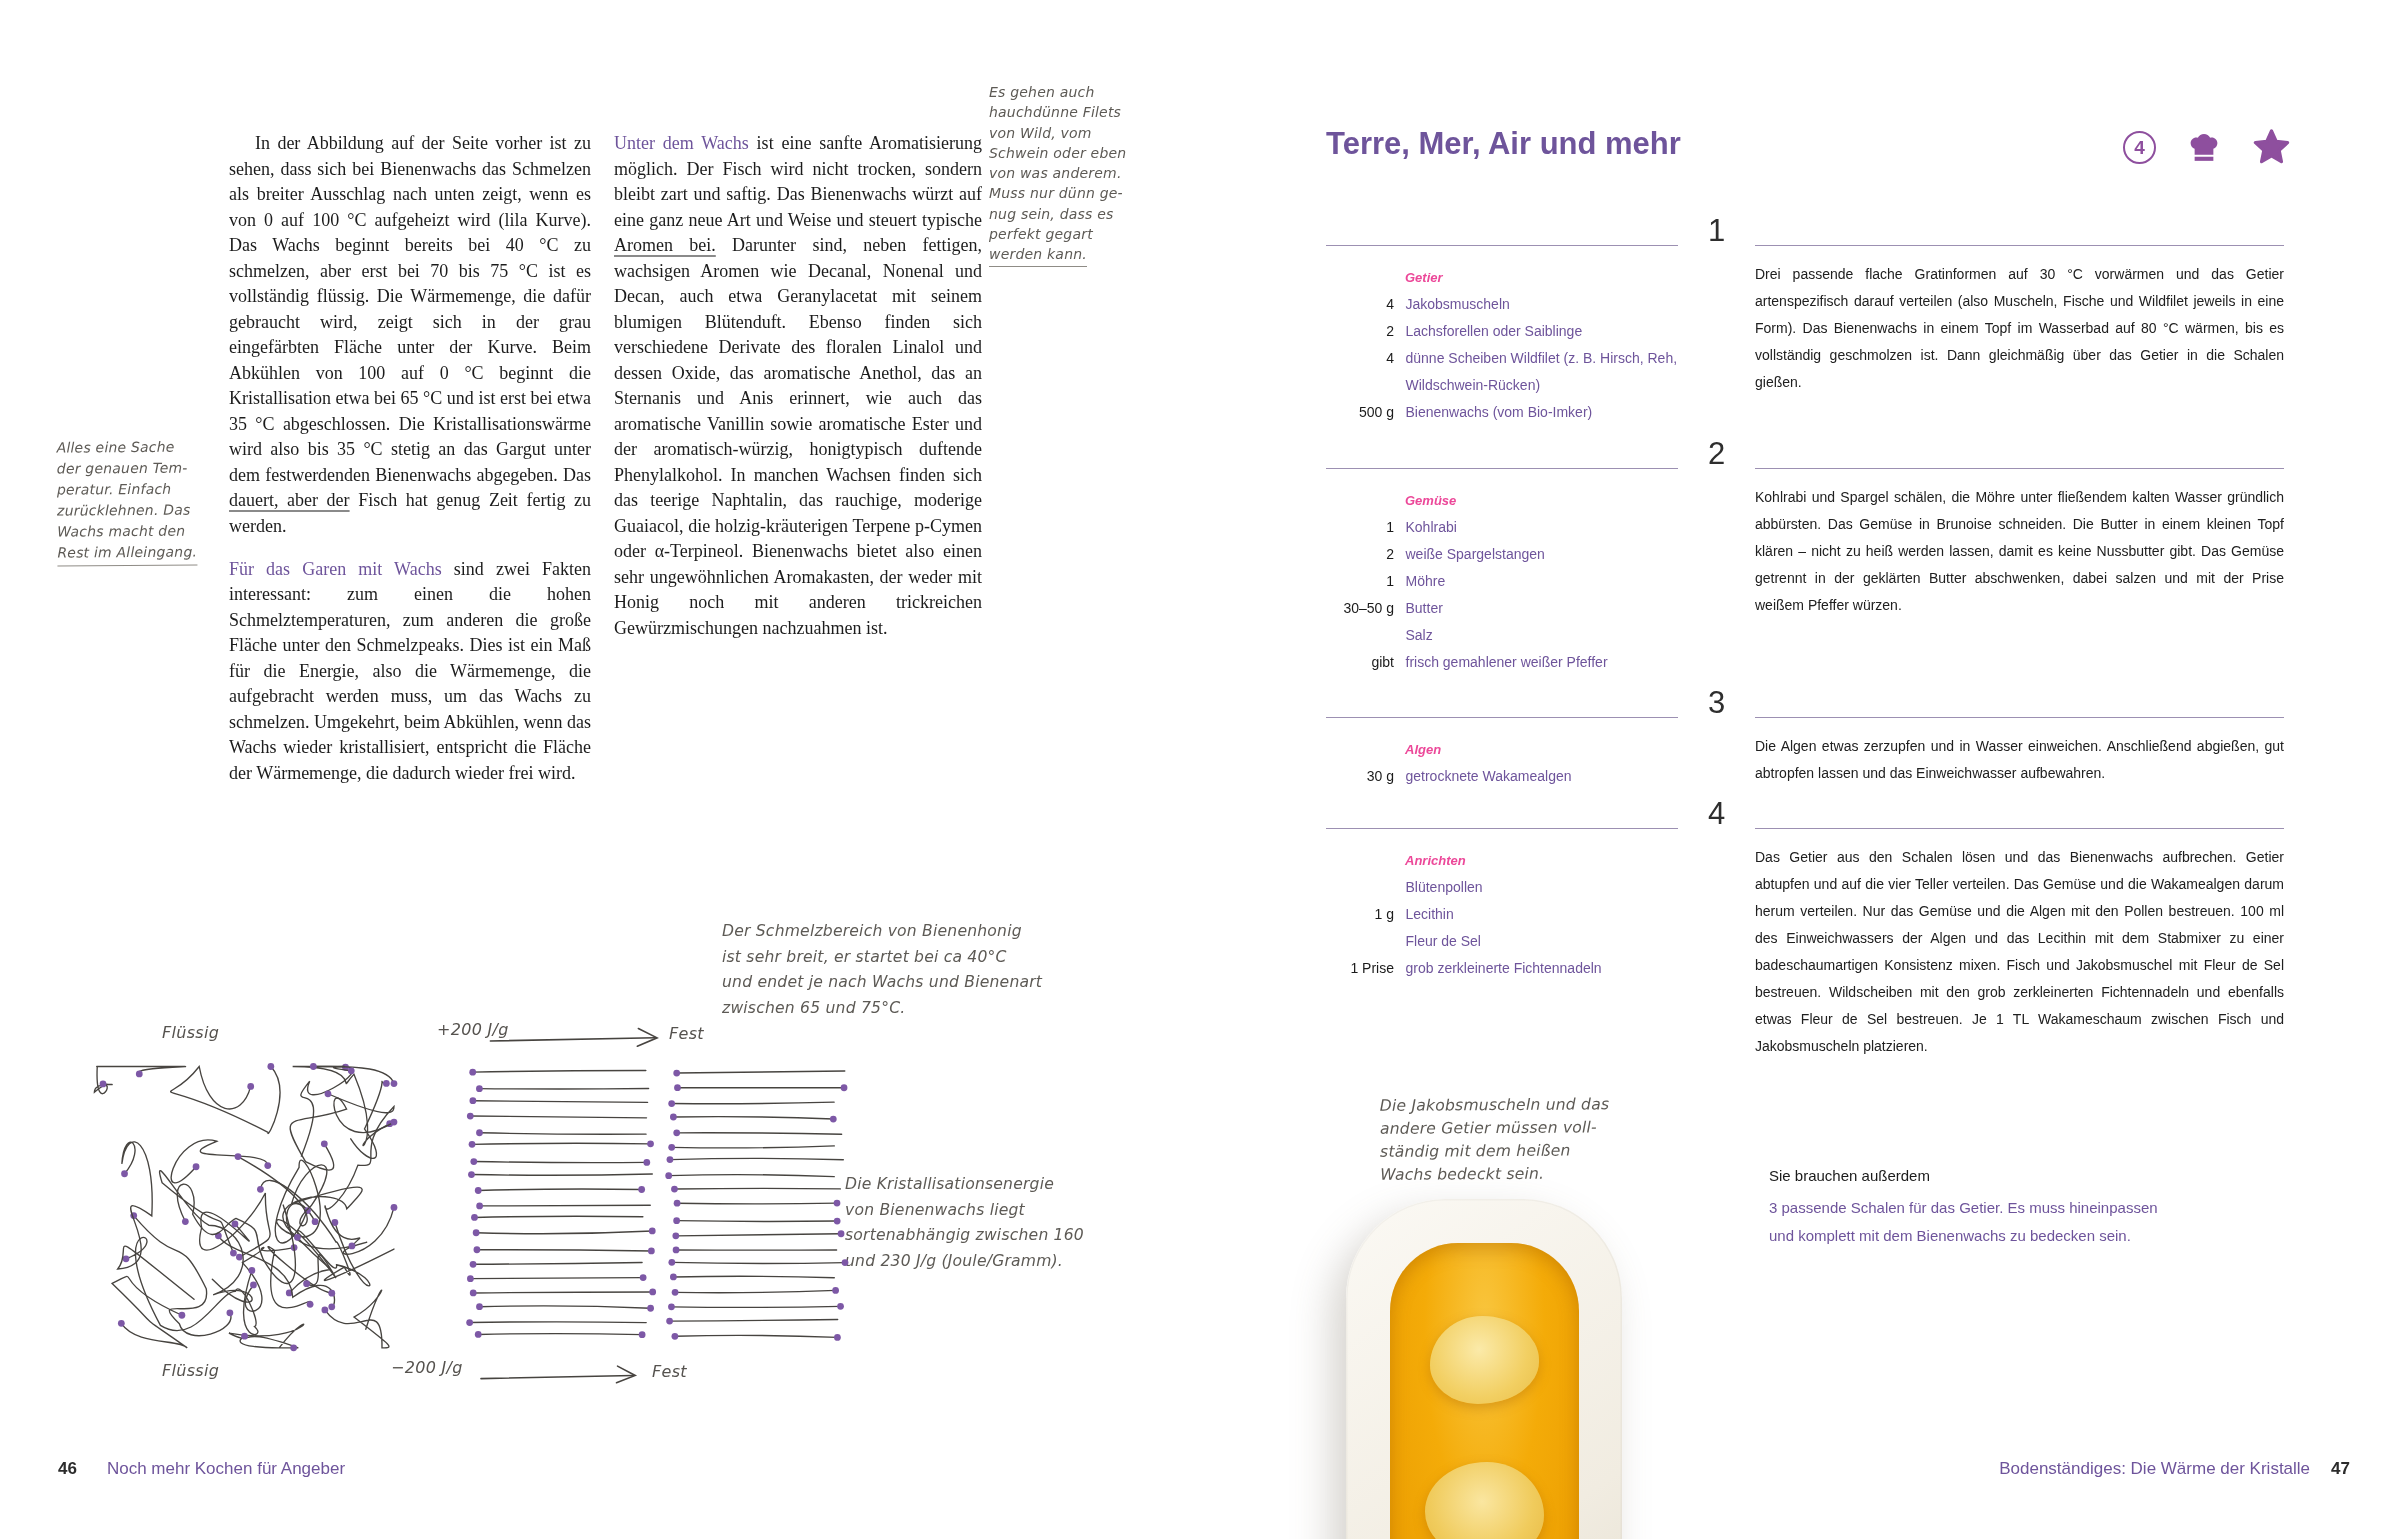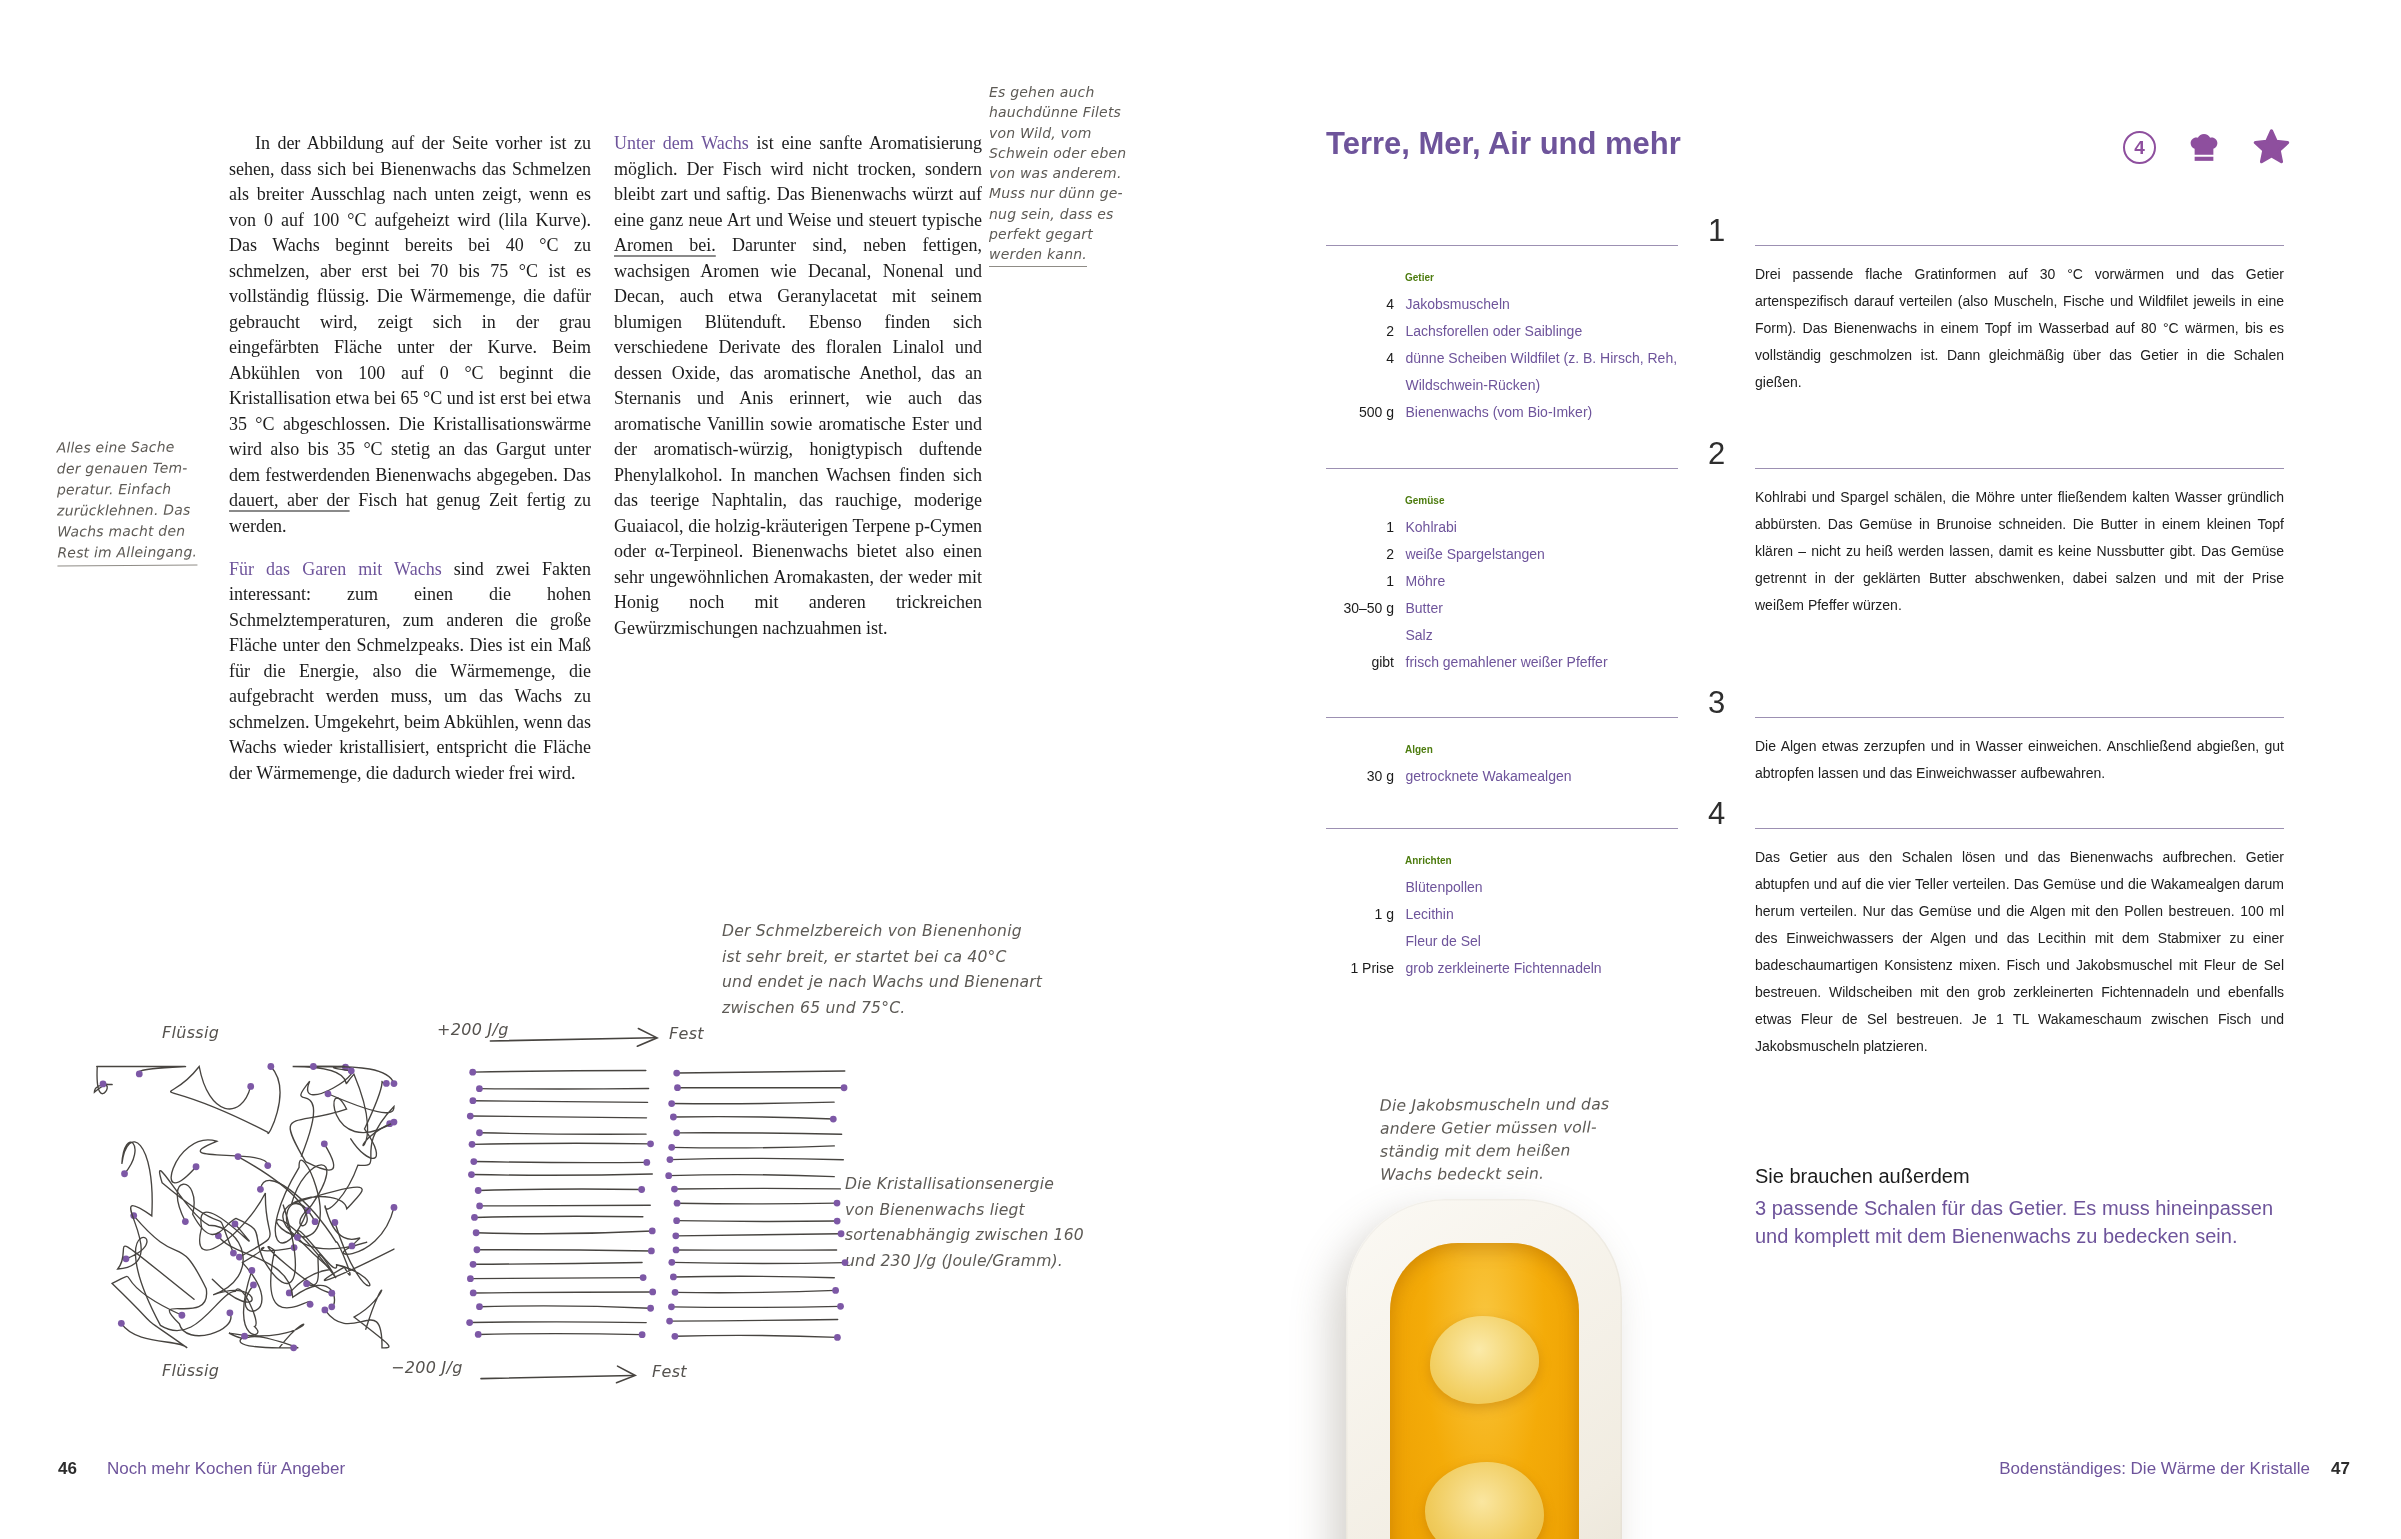--- a/index.html
+++ b/index.html
@@ -52,26 +52,26 @@
   
   .recipe-title{position:absolute;left:125px;top:126px;font-size:31px;color:var(--accent);}
   .head-icons{position:absolute;left:922px;top:128px;display:flex;gap:30px;align-items:center;}
   .servings{width:33px;height:33px;border:2.6px solid var(--icon-purple);border-radius:50%;color:var(--icon-purple);font-weight:bold;font-size:19px;display:flex;align-items:center;justify-content:center;}
 
   .step{position:absolute;left:0;width:1201px;height:5.2px;}
   .s1{top:245px;} .s2{top:468px;} .s3{top:717px;} .s4{top:828px;}
   .ing{position:absolute;left:125px;top:0;width:352px;border-top:1px solid var(--rule);padding-top:17.7px;}
   .instr{position:absolute;left:554px;top:0;width:529px;border-top:1px solid var(--rule);padding-top:14.6px;font-size:14px;line-height:27px;color:#202020;text-align:justify;}
   .num{position:absolute;left:487px;top:-32px;width:57px;text-align:center;font-size:31px;color:#2e2e2e;}
-  .ing-header{font-weight:bold;font-size:10px;line-height:27px;color:#4d7c0f;margin-left:79px;}
+  .ing-header{font-weight:bold;font-size:13px;line-height:27px;color:#ec4899;margin-left:79px;font-style:italic;}
   .ing-row{display:flex;}
   .amt{width:68px;text-align:right;margin-right:11.5px;font-size:14px;line-height:27px;color:#1b1b1b;flex:none;}
   .iname{flex:1;font-size:14px;line-height:27px;color:var(--accent);}
 
-  .extra{position:absolute;left:554px;top:1162px;width:529px;font-size:20px;line-height:28px;}
+  .extra{position:absolute;left:568px;top:1162px;width:529px;font-size:15px;line-height:28px;}
   .extra-h{color:#1b1b1b;margin-bottom:4.2px;}
   .extra-t{color:var(--accent);white-space:pre-line;}
 
   .note-wax{left:179px;top:1094px;width:250px;font-size:15.6px;line-height:23px;white-space:pre-line;transform:rotate(-.4deg);}
 
   .dish{position:absolute;left:145px;top:1199px;width:276px;height:469px;border-radius:99px;
         background:linear-gradient(145deg,#fbf9f4 0%,#f1ece1 70%,#e7e1d3 100%);
         box-shadow:-13.6px 17.7px 42px rgba(105,95,75,.28), inset 0 0 0 1.6px rgba(0,0,0,.03);}
   .wax{position:absolute;left:44px;top:44px;width:189px;height:381px;border-radius:68px;
        background:radial-gradient(ellipse at 50% 22%,#f9c63f 0%,#f4ab08 45%,#ea9c01 100%);

